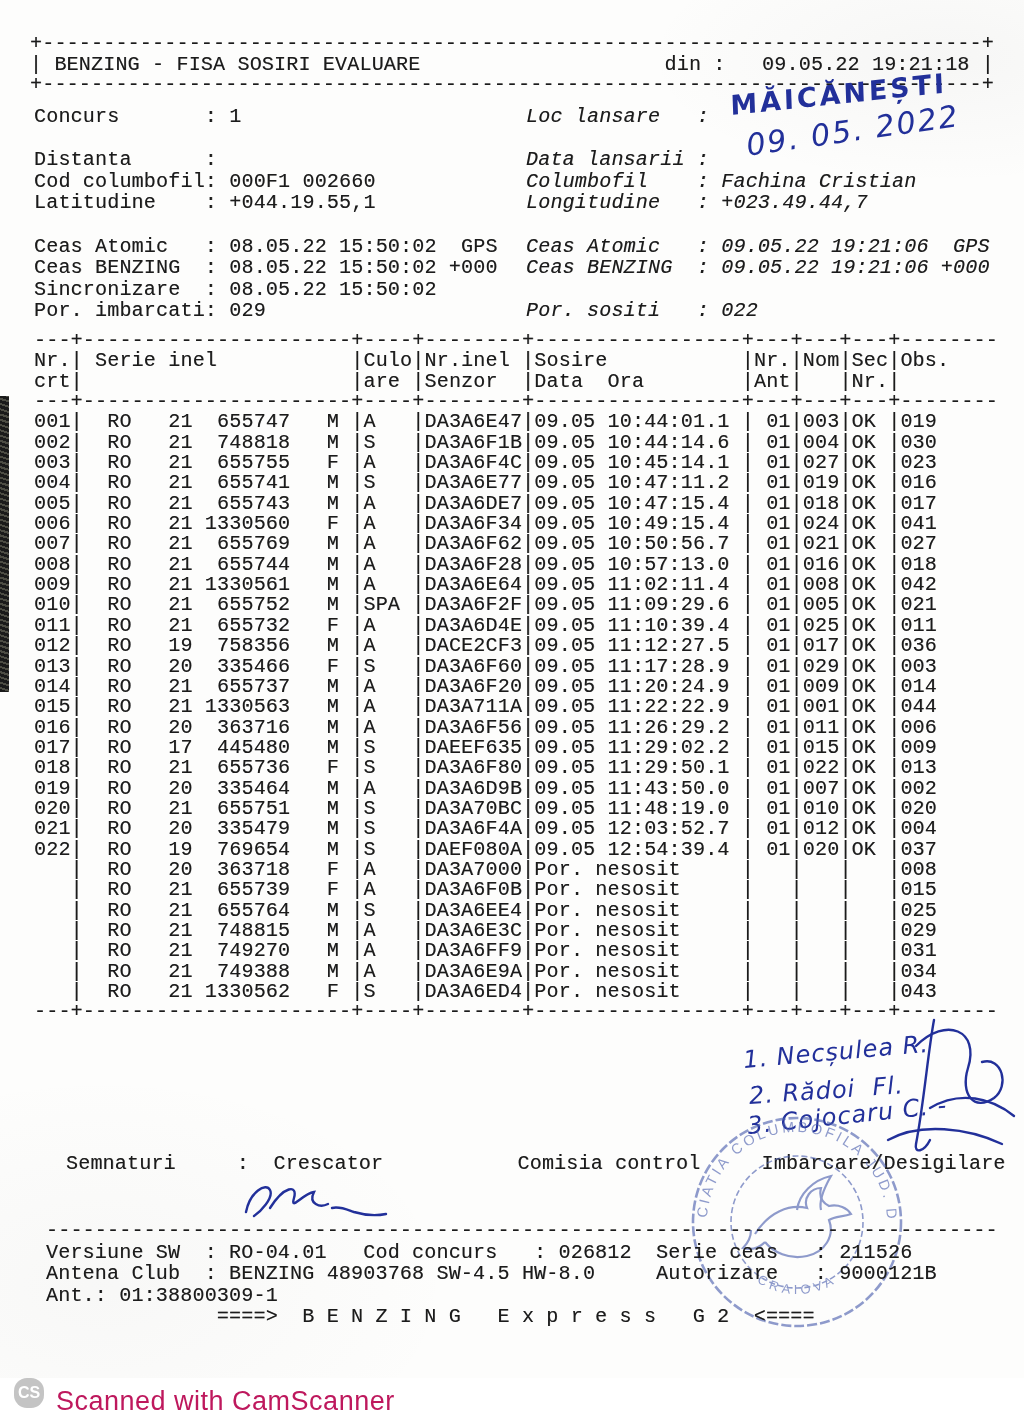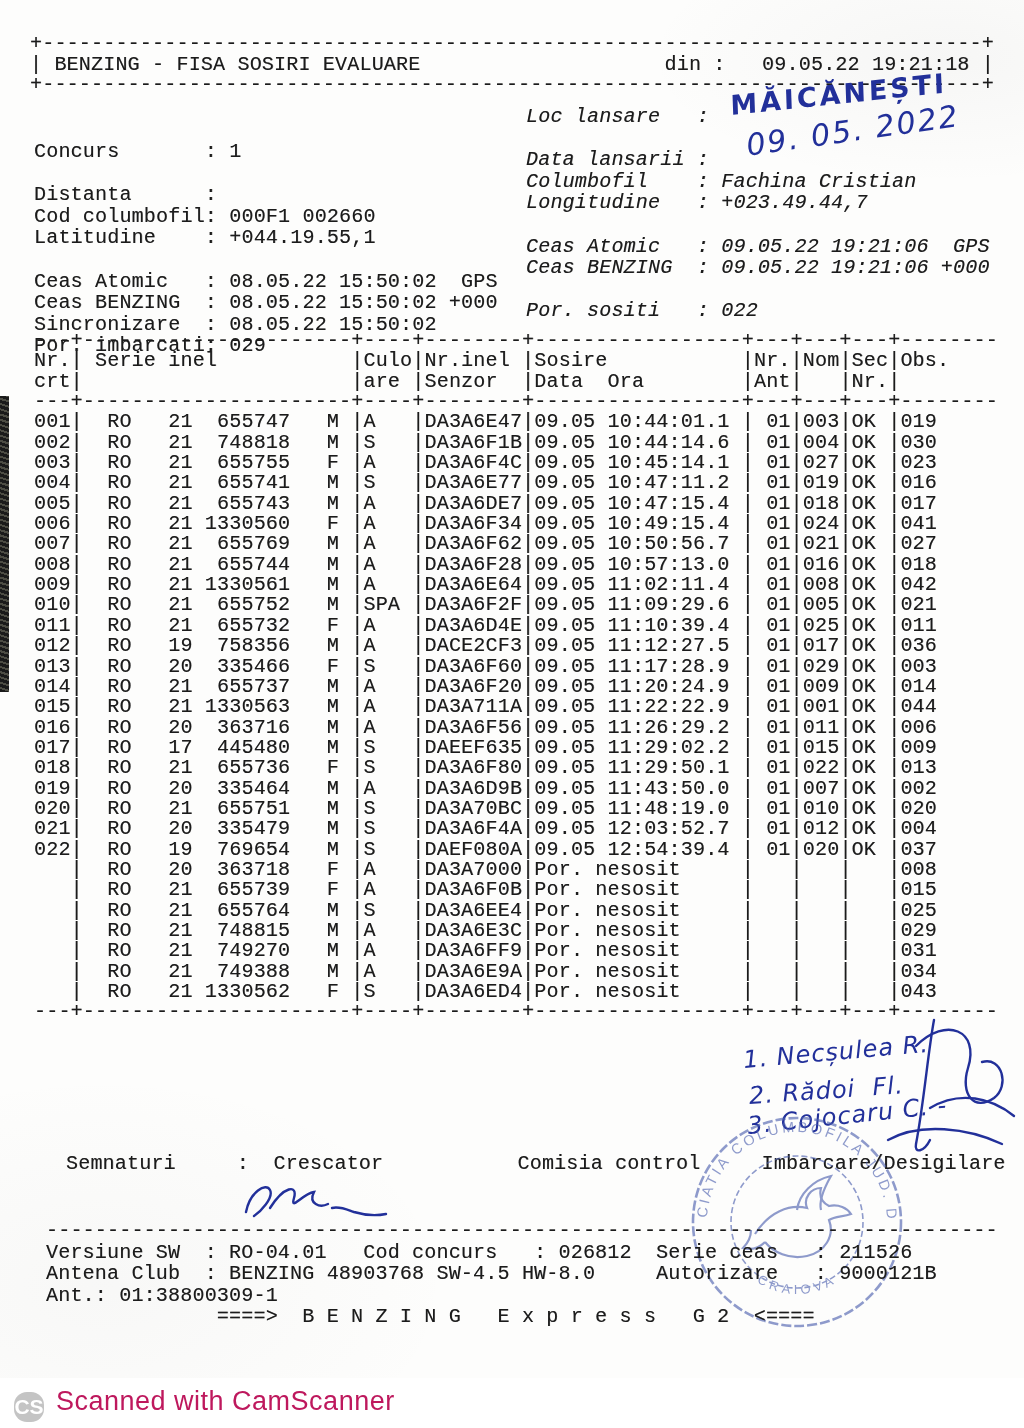--- a/index.html
+++ b/index.html
@@ -12,21 +12,21 @@
       radial-gradient(ellipse 500px 300px at 10% 90%, rgba(120,120,120,0.04), transparent 70%);
   }
   .mono{
     position:absolute;
     font-family:"Liberation Mono","DejaVu Sans Mono",monospace;
     font-size:20px;letter-spacing:0.2px;color:#1b1b1b;
     white-space:pre;text-shadow:0.3px 0 0 rgba(10,10,10,0.45);
   }
   .mono .line{display:block;}
   #hdr-box{left:30px;top:34px;line-height:20.6px;}
-  #info-left{left:34px;top:106px;line-height:21.6px;margin-top:35px;}
+  #info-left{left:34px;top:106px;line-height:21.6px;}
   #info-right{left:526px;top:106px;line-height:21.6px;font-style:italic;}
   #arrivals{left:34px;top:331px;line-height:20.35px;}
   #sig-line{left:46px;top:1152px;margin-left:20px;}
   #footer-block{left:46px;top:1220px;line-height:21.6px;}
   .hand{
     position:absolute;font-family:"DejaVu Sans",sans-serif;color:#22309a;
     white-space:pre;transform-origin:left top;
   }
   #hw-loc{left:730px;top:90px;font-size:27px;font-weight:600;letter-spacing:3px;transform:rotate(-6deg) skewX(-4deg);}
   #hw-date{left:744px;top:128px;font-size:30px;font-style:italic;font-weight:500;letter-spacing:2px;transform:rotate(-8deg);}
@@ -38,22 +38,22 @@
   #edge-artifact{
     position:absolute;left:0;top:396px;width:9px;height:296px;
     background:repeating-linear-gradient(18deg,#1a1a1a 0 3px,#4d4d44 3px 5px);
   }
   #stamp{position:absolute;left:685px;top:1110px;opacity:0.62;}
   #scan-bar{
     position:absolute;left:0;top:1378px;width:1024px;height:50px;background:#ffffff;
     font-family:"Liberation Sans",sans-serif;
   }
   #cs-icon{
-    position:absolute;left:14px;top:14px;width:30px;height:30px;border-radius:13px;
-    background:#c4c4c4;color:#ffffff;font-weight:bold;font-size:21px;
+    position:absolute;left:14px;top:0;width:30px;height:30px;border-radius:13px;
+    background:#c4c4c4;color:#ffffff;font-weight:bold;font-size:16px;
     display:flex;align-items:center;justify-content:center;
     font-family:"Liberation Sans",sans-serif;
   }
   #cs-text{
     position:absolute;left:56px;top:8px;font-size:27px;color:#be185d;letter-spacing:0.5px;
   }
 </style>
 </head>
 <body>
 

